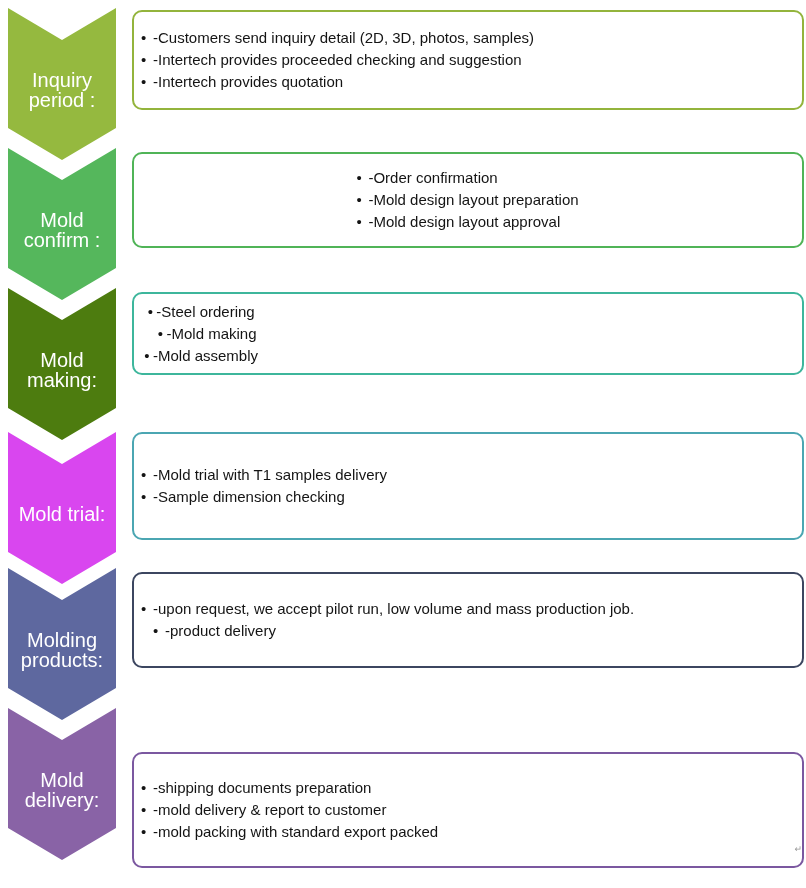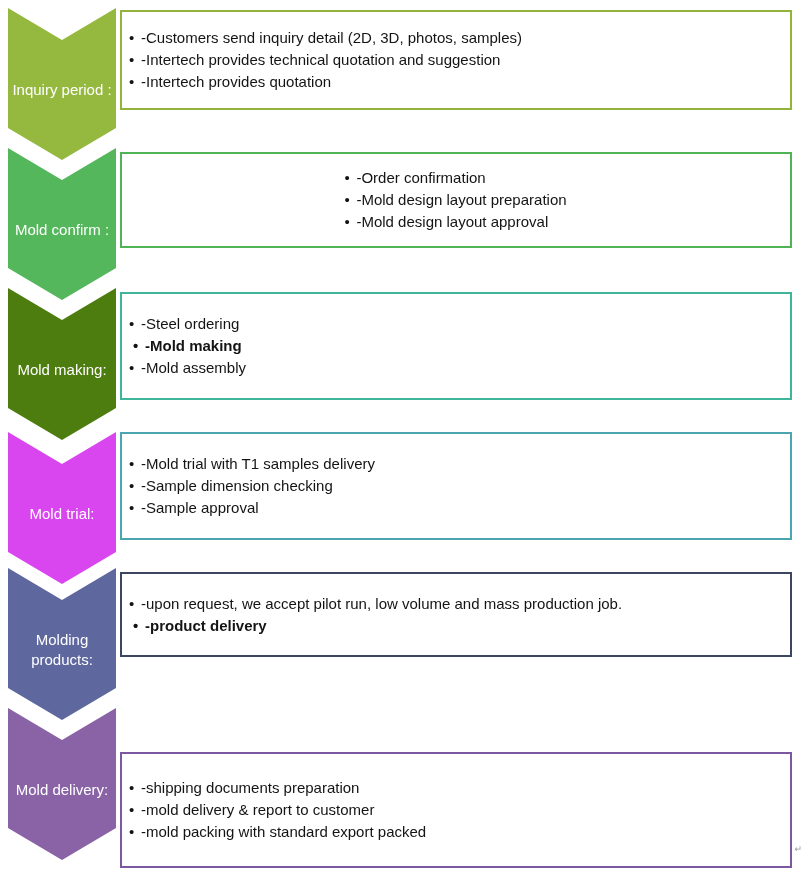--- a/index.html
+++ b/index.html
@@ -17,47 +17,47 @@
     height:152px;
     clip-path:polygon(0 0,50% 21%,100% 0,100% 79%,50% 100%,0 79%);
   }
   .chevron-label{
     position:absolute;
     left:0;right:0;
     top:54%;
     transform:translateY(-50%);
     text-align:center;
     color:#ffffff;
-    font-size:15px;
+    font-size:20px;
     line-height:20px;
     padding:0 4px;
   }
   .box{
     position:absolute;
-    left:120px;
+    left:132px;
     width:672px;
     box-sizing:border-box;
     background:#ffffff;
     border:2px solid #999;
-    border-radius:0;
+    border-radius:10px;
     display:flex;
     align-items:center;
   }
   .box ul{
     list-style:none;
     margin:0;
     padding:0 8px 0 7px;
   }
   .box li{
     font-size:15px;
     line-height:22px;
     color:#141414;
     white-space:nowrap;
   }
-  .box li.indent{margin-left:4px;font-weight:bold;}
+  .box li.indent{margin-left:12px;}
   .dot{
     display:inline-block;
     width:12px;
     color:#141414;
   }
   .stray{
     position:absolute;
     right:4px;
     bottom:34px;
     font-size:9px;
@@ -69,21 +69,21 @@
 
 <div class="canvas">
 
   <div>
     <div class="chevron" style="top: 8px; background-color: rgb(149, 185, 63);">
       <div class="chevron-label">Inquiry period :</div>
     </div>
     <div class="box" style="top: 10px; height: 100px; border-color: rgb(147, 180, 60);">
       <ul>
         <li><span class="dot">•</span><span>-Customers send inquiry detail (2D, 3D, photos, samples)</span></li>
-        <li><span class="dot">•</span><span>-Intertech provides technical quotation and suggestion</span></li>
+        <li><span class="dot">•</span><span>-Intertech provides proceeded checking and suggestion</span></li>
         <li><span class="dot">•</span><span>-Intertech provides quotation</span></li>
       </ul>
     </div>
   </div>
 
   <div>
     <div class="chevron" style="top: 148px; background-color: rgb(85, 183, 92);">
       <div class="chevron-label">Mold confirm :</div>
     </div>
     <div class="box" style="top: 152px; height: 96px; border-color: rgb(80, 180, 87); justify-content: center;">
@@ -92,47 +92,46 @@
         <li><span class="dot">•</span><span>-Mold design layout preparation</span></li>
         <li><span class="dot">•</span><span>-Mold design layout approval</span></li>
       </ul>
     </div>
   </div>
 
   <div>
     <div class="chevron" style="top: 288px; background-color: #4d7c0f;">
       <div class="chevron-label">Mold making:</div>
     </div>
-    <div class="box" style="top: 292px; height: 108px; border-color: rgb(61, 182, 156);">
+    <div class="box" style="top: 292px; height: 83px; border-color: rgb(61, 182, 156); text-align: center;">
       <ul>
         <li><span class="dot">•</span><span>-Steel ordering</span></li>
         <li class="indent"><span class="dot">•</span><span>-Mold making</span></li>
         <li><span class="dot">•</span><span>-Mold assembly</span></li>
       </ul>
     </div>
   </div>
 
   <div>
     <div class="chevron" style="top: 432px; background-color: #d946ef;">
       <div class="chevron-label">Mold trial:</div>
     </div>
     <div class="box" style="top: 432px; height: 108px; border-color: rgb(75, 166, 178);">
       <ul>
         <li><span class="dot">•</span><span>-Mold trial with T1 samples delivery</span></li>
         <li><span class="dot">•</span><span>-Sample dimension checking</span></li>
-        <li><span class="dot">•</span><span>-Sample approval</span></li>
       </ul>
     </div>
   </div>
 
   <div>
     <div class="chevron" style="top: 568px; background-color: rgb(94, 104, 159);">
       <div class="chevron-label">Molding products:</div>
     </div>
-    <div class="box" style="top: 572px; height: 85px; border-color: rgb(60, 70, 96);">
+    <div class="box" style="top: 572px; height: 96px; border-color: rgb(60, 70, 96);">
       <ul>
         <li><span class="dot">•</span><span>-upon request, we accept pilot run, low volume and mass production job.</span></li>
         <li class="indent"><span class="dot">•</span><span>-product delivery</span></li>
       </ul>
     </div>
   </div>
 
   <div>
     <div class="chevron" style="top: 708px; background-color: rgb(137, 99, 166);">
       <div class="chevron-label">Mold delivery:</div>

